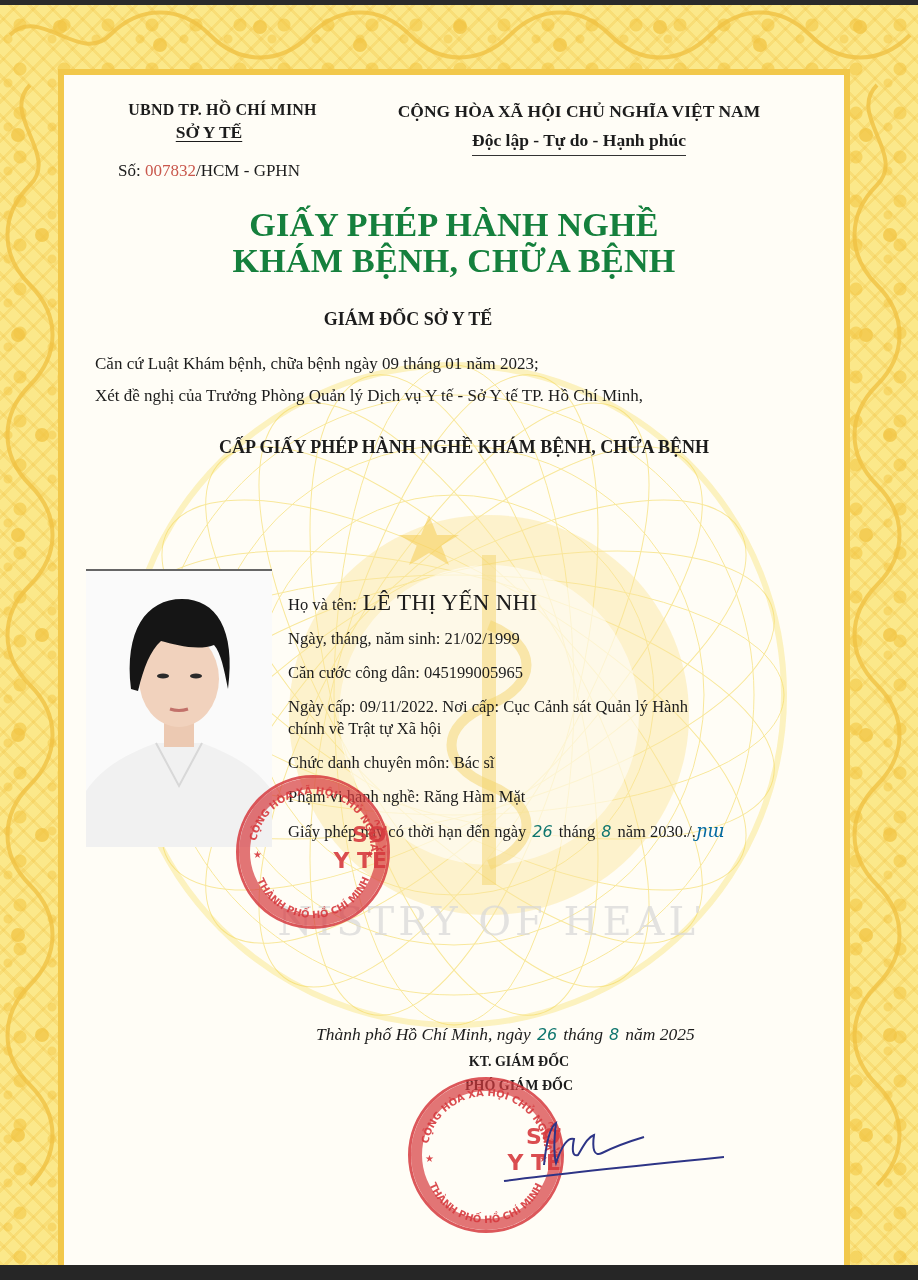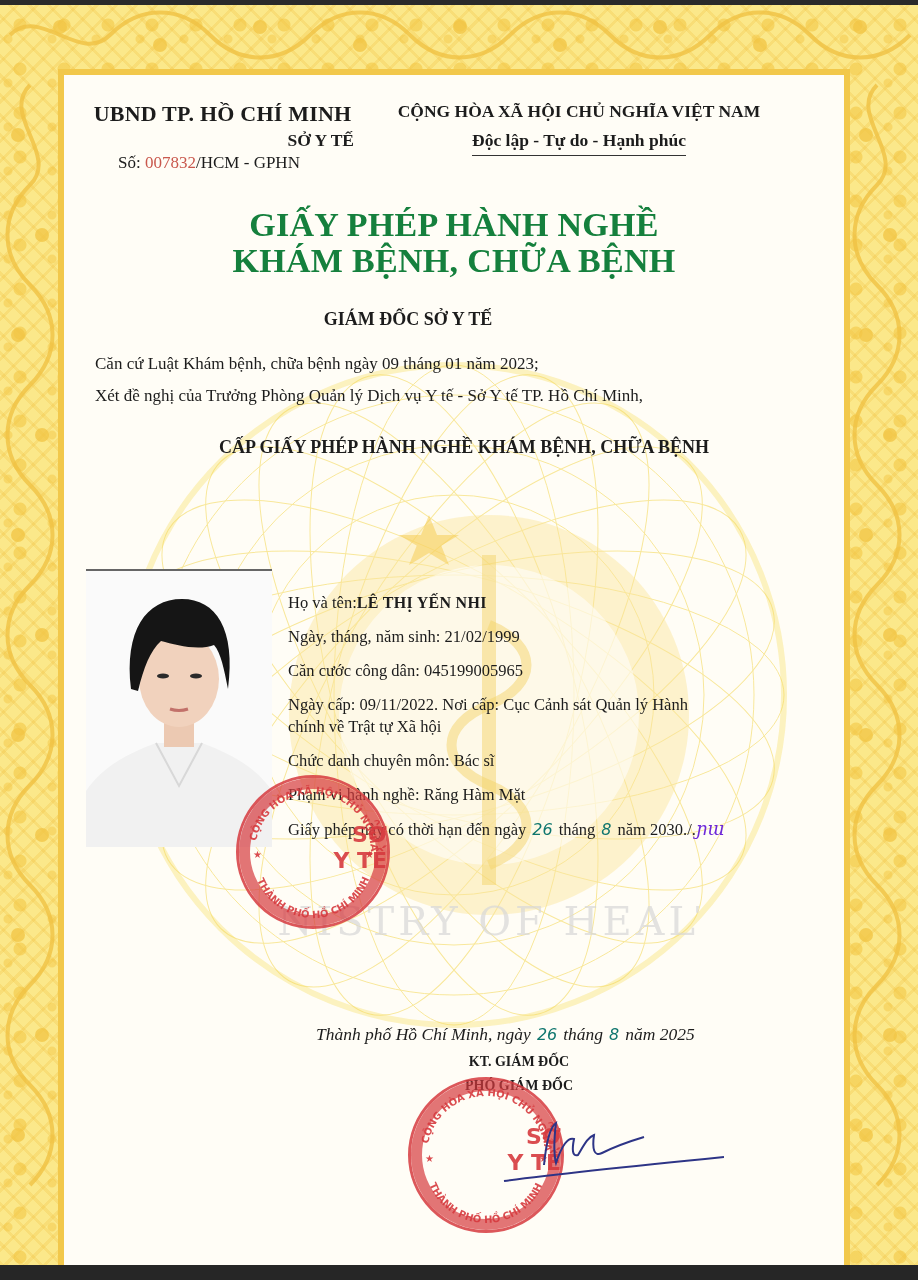--- a/index.html
+++ b/index.html
@@ -37,23 +37,23 @@
   .watermark {
     position: absolute; left: 215px; top: 400px; width: 420px; height: 480px;
     pointer-events: none;
   }
 
   .content { position: absolute; left: 0; top: 0; width: 780px; height: 1196px; }
 
   .left-header {
     position: absolute; left: 0; top: 26px; width: 290px; text-align: center;
   }
-  .left-header .agency { font-weight: bold; font-size: 22px; letter-spacing: 0.2px; padding-left: 27px; }
-  .left-header .dept { font-weight: bold; font-size: 17.5px; margin-top: 3px; text-underline-offset: 3px; text-align: right; }
-  .left-header .number { font-size: 17px; margin-top: 2px; }
+  .left-header .agency { font-weight: bold; font-size: 16px; letter-spacing: 0.2px; padding-left: 27px; }
+  .left-header .dept { font-weight: bold; font-size: 17.5px; margin-top: 3px; text-decoration: underline; text-underline-offset: 3px; }
+  .left-header .number { font-size: 17px; margin-top: 18px; }
   .left-header .number .num-red { color: #c9584d; }
 
   .right-header {
     position: absolute; left: 290px; top: 26px; width: 450px; text-align: center;
   }
   .right-header .nation { font-weight: bold; font-size: 17.5px; }
   .right-header .motto { font-weight: bold; font-size: 17.5px; margin-top: 8px; display: inline-block; border-bottom: 1.5px solid #333; padding-bottom: 4px; }
 
   .title-red {
     position: absolute; left: 0; top: 132px; width: 780px; text-align: center;
@@ -72,23 +72,23 @@
   }
 
   .photo {
     position: absolute; left: 22px; top: 494px; width: 186px; height: 276px;
     background: #fbfbfb; border-top: 2px solid #666; overflow: hidden;
   }
   .fields {
     position: absolute; left: 224px; top: 517px; width: 540px; font-size: 16.5px; line-height: 22px;
   }
   .fields .row { margin-bottom: 12px; }
-  .fields .name-value { font-weight: bold; font-size: 16px; margin-left: 0; letter-spacing: 0.3px; }
+  .fields .name-value { font-weight: normal; font-size: 23px; margin-left: 6px; letter-spacing: 0.3px; }
   .handwrite { font-family: "DejaVu Sans", sans-serif; font-style: italic; color: #0f766e; font-size: 16px; padding: 0 6px; }
-  .hand-sig { font-family: "DejaVu Serif", serif; font-style: italic; color: #6d28d9; font-size: 18px; }
+  .hand-sig { font-family: "DejaVu Serif", serif; font-style: italic; color: #0369a1; font-size: 18px; }
 
   .stamp {
     position: absolute; width: 150px; height: 150px; border-radius: 50%;
     border: 3px solid rgba(214,58,62,0.85);
     box-shadow: inset 0 0 0 9px transparent, inset 0 0 0 11px rgba(214,58,62,0.7);
     color: rgba(214,58,62,0.9);
     font-family: "DejaVu Sans", sans-serif;
     pointer-events: none;
   }
   .stamp .ring-text {

